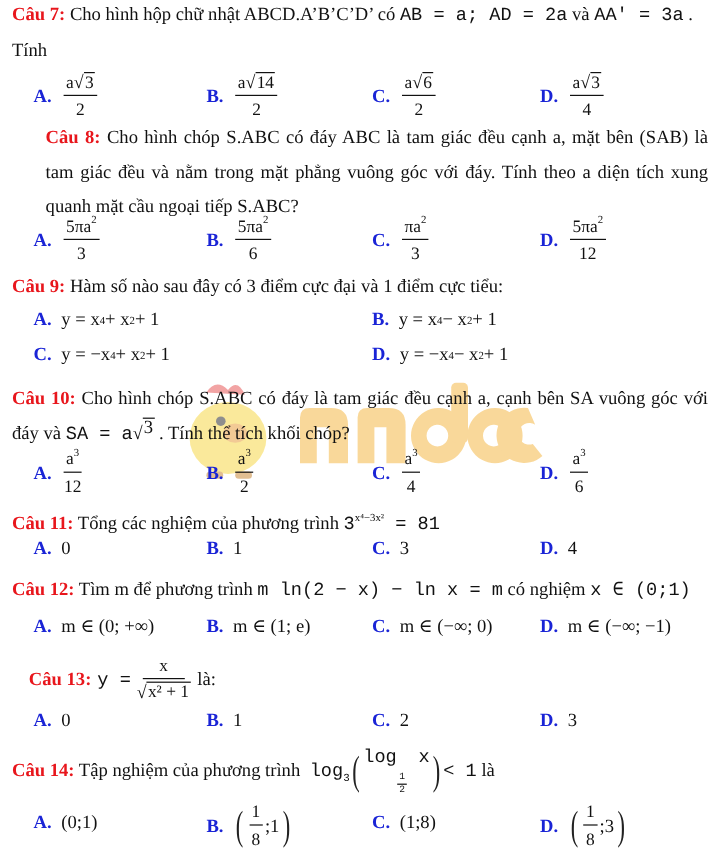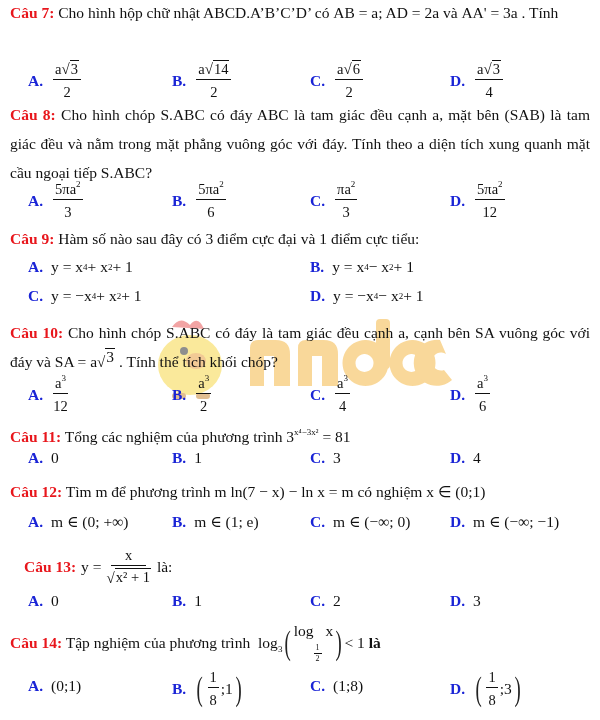--- a/index.html
+++ b/index.html
@@ -13,21 +13,21 @@
   .opt { position:absolute; display:flex; align-items:center; white-space:nowrap; }
   .ol { color:#1a24d6; font-weight:bold; margin-right:8px; }
   .frac { display:inline-flex; flex-direction:column; align-items:center; vertical-align:middle; margin:0 2px; }
   .frac .num { padding:0 2px 1px; border-bottom:1px solid #111; line-height:18px; font-size:14.5px; }
   .frac .den { line-height:20px; font-size:14.5px; padding-top:2px; }
   .sqrt { display:inline-flex; align-items:flex-start; }
   .sqrt .rad { font-size:15px; }
   .sqrt .under { border-top:1px solid #111; line-height:16px; padding:0 1px; }
   sup { font-size:9px; vertical-align:7px; line-height:0; }
   sub { font-size:9px; line-height:0; }
-  .math { font-family:Liberation Serif, serif; }
+  .math { font-family:Liberation Mono, monospace; }
   .bigp { font-size:34px; font-weight:100; transform:scaleX(0.55); display:inline-block; line-height:30px; vertical-align:middle; color:#222; }
   .watermark { position:absolute; left:150px; top:313px; width:310px; height:90px; pointer-events:none; opacity:0.55; }
 </style>
 </head>
 <body>
 
 <svg class="watermark" viewBox="0 0 310 90">
   <g>
     <ellipse cx="40" cy="52" rx="32" ry="30" fill="#f7d84a"></ellipse>
     <path d="M22 14 q8 -12 18 -2 q8 -10 14 4 z" fill="#e85a5a"></path>
@@ -83,21 +83,21 @@
   <span class="ol">D.</span>
   <span class="frac">
       <span class="num"><span>a</span><span class="sqrt">
           <span class="rad">√</span>
           <span class="under">3</span>
         </span></span>
       <span class="den">4</span>
     </span>
 </div>
 
-<div class="q" style="top:100px; text-align:justify;">
+<div class="q" style="top:100px; text-align:justify;margin-left:28px;">
   <span class="qn">Câu 8:</span><span> Cho hình chóp S.ABC có đáy ABC là tam giác đều cạnh a, mặt bên (SAB) là tam giác đều và nằm trong mặt phẳng vuông góc với đáy. Tính theo a diện tích xung quanh mặt cầu ngoại tiếp S.ABC?</span>
 </div>
 <div class="opt" style="left:28px; top:180px;">
   <span class="ol">A.</span>
   <span class="frac">
       <span class="num"><span>5πa</span><sup>2</sup></span>
       <span class="den">3</span>
     </span>
 </div>
 <div class="opt" style="left:172px; top:180px;">
@@ -207,21 +207,21 @@
 <div class="opt" style="left:310px; top:449px;">
     <span class="ol">C.</span>
     <span>3</span>
   </div>
 <div class="opt" style="left:450px; top:449px;">
     <span class="ol">D.</span>
     <span>4</span>
   </div>
 
 <div class="q" style="top:477px;">
-  <span class="qn">Câu 12:</span><span> Tìm m để phương trình </span><span class="math">m ln(7 − x) − ln x = m</span><span>  có nghiệm </span><span class="math">x ∈ (0;1)</span>
+  <span class="qn">Câu 12:</span><span> Tìm m để phương trình </span><span class="math">m ln(2 − x) − ln x = m</span><span>  có nghiệm </span><span class="math">x ∈ (0;1)</span>
 </div>
 <div class="opt" style="left:28px; top:513px;">
     <span class="ol">A.</span>
     <span>m ∈ (0; +∞)</span>
   </div>
 <div class="opt" style="left:172px; top:513px;">
     <span class="ol">B.</span>
     <span>m ∈ (1; e)</span>
   </div>
 <div class="opt" style="left:310px; top:513px;">
@@ -266,21 +266,21 @@
   <span class="qn">Câu 14:</span>
     <span style="white-space:pre;"> Tập nghiệm của phương trình </span>
   <span class="math" style="margin-left:4px;"><span>log</span><sub>3</sub></span>
   <span class="bigp">(</span>
   <span class="math"><span>log</span><span class="frac" style="vertical-align:-14px; margin:0;">
         <span class="num" style="font-size:8px; line-height:9px;">1</span>
         <span class="den" style="font-size:8px; line-height:9px; padding:0;">2</span>
       </span> <span>x</span></span>
   <span class="bigp">)</span>
   <span class="math">&lt; 1</span>
-    <span style="white-space:pre;font-weight:bold;"> là</span>
+    <span style="white-space:pre;"> là</span>
 </div>
 <div class="opt" style="left:28px; top:677px;">
     <span class="ol">A.</span>
     <span>(0;1)</span>
   </div>
 <div class="opt" style="left:172px; top:668px;">
   <span class="ol">B.</span>
     <span class="bigp">(</span>
     <span class="frac">
       <span class="num">1</span>

